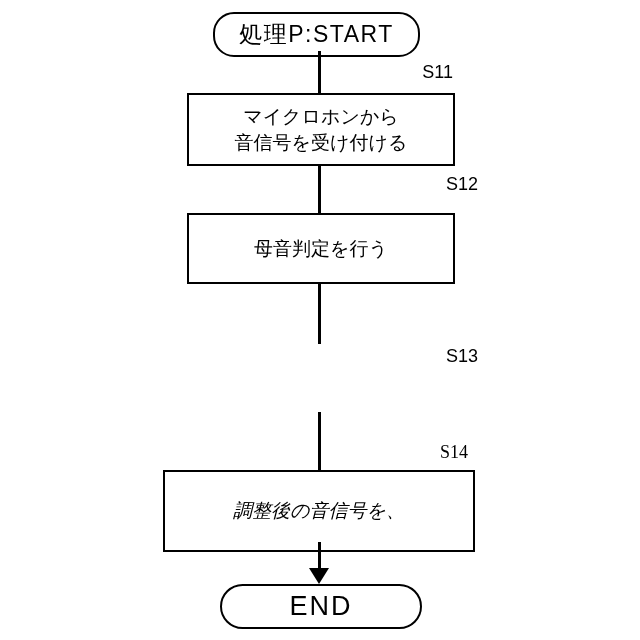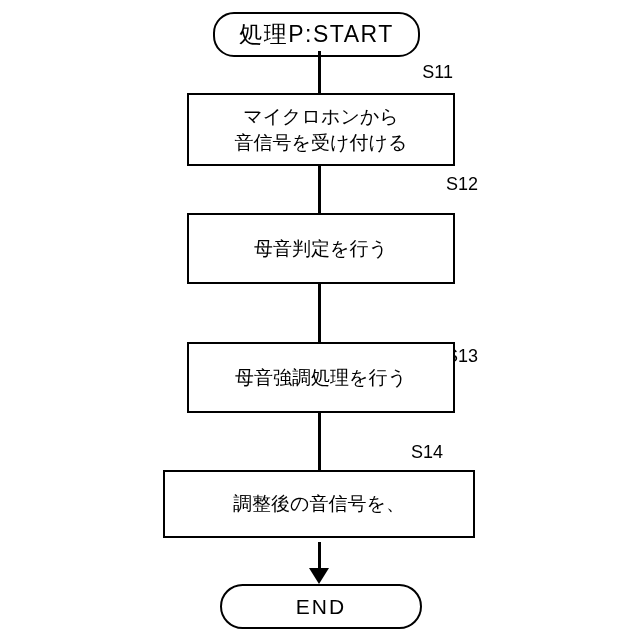--- a/index.html
+++ b/index.html
@@ -38,21 +38,21 @@
     left: 213px; top: 12px;
     width: 207px; height: 45px;
     border-radius: 21px;
   }
   .end-node {
     left: 220px; top: 584px;
     width: 202px; height: 45px;
     border-radius: 23px;
   }
   .end-node .terminal-text {
-    font-size: 21px;
+    font-size: 27px;
     letter-spacing: 2px;
   }
   .process-box {
     position: absolute;
     box-sizing: border-box;
     border: 2.5px solid var(--ink, #000000);
     background: var(--node_fill, #ffffff);
     display: flex;
     flex-direction: column;
     align-items: center;
@@ -60,31 +60,31 @@
   }
   .process-box .box-line {
     font-size: 19px;
     line-height: 26px;
     white-space: nowrap;
     text-align: center;
   }
   .box-s11 { left: 187px; top: 93px;  width: 268px; height: 73px; }
   .box-s12 { left: 187px; top: 213px; width: 268px; height: 71px; }
   .box-s13 { left: 187px; top: 342px; width: 268px; height: 71px; }
-  .box-s14 { left: 163px; top: 470px; width: 312px; height: 68px; }
+  .box-s14 { left: 163px; top: 470px; width: 312px; height: 82px; font-style: italic; }
   .step-label {
     position: absolute;
     font-size: 18px;
     white-space: nowrap;
     text-align: right;
   }
   .label-s11 { right: 187px; top: 62px;  }
   .label-s12 { right: 162px; top: 174px; }
   .label-s13 { right: 162px; top: 314px; margin-top: 32px; }
-  .label-s14 { right: 197px; top: 442px; }
+  .label-s14 { right: 172px; top: 442px; font-family: Liberation Serif, serif; }
   .connector {
     position: absolute;
     width: 3px;
     background: var(--ink, #000000);
     left: 318px;
   }
   .conn-1 { top: 51px;  height: 44px; }
   .conn-2 { top: 165px; height: 50px; }
   .conn-3 { top: 283px; height: 61px; }
   .conn-4 { top: 412px; height: 60px; }
@@ -120,23 +120,20 @@
   <div class="connector conn-2"></div>
 
   <div class="step-label label-s12">S12</div>
   <div class="process-box box-s12">
     <div class="box-line">母音判定を行う</div>
   </div>
 
   <div class="connector conn-3"></div>
 
   <div class="step-label label-s13">S13</div>
-  <div class="process-box box-s13">
-    <div class="box-line">母音強調処理を行う</div>
-  </div>
 
   <div class="connector conn-4"></div>
 
   <div class="step-label label-s14">S14</div>
   <div class="process-box box-s14">
     <div class="box-line">調整後の音信号を、</div>
   </div>
 
   <div class="connector conn-5"></div>
   <div class="arrowhead"></div>

